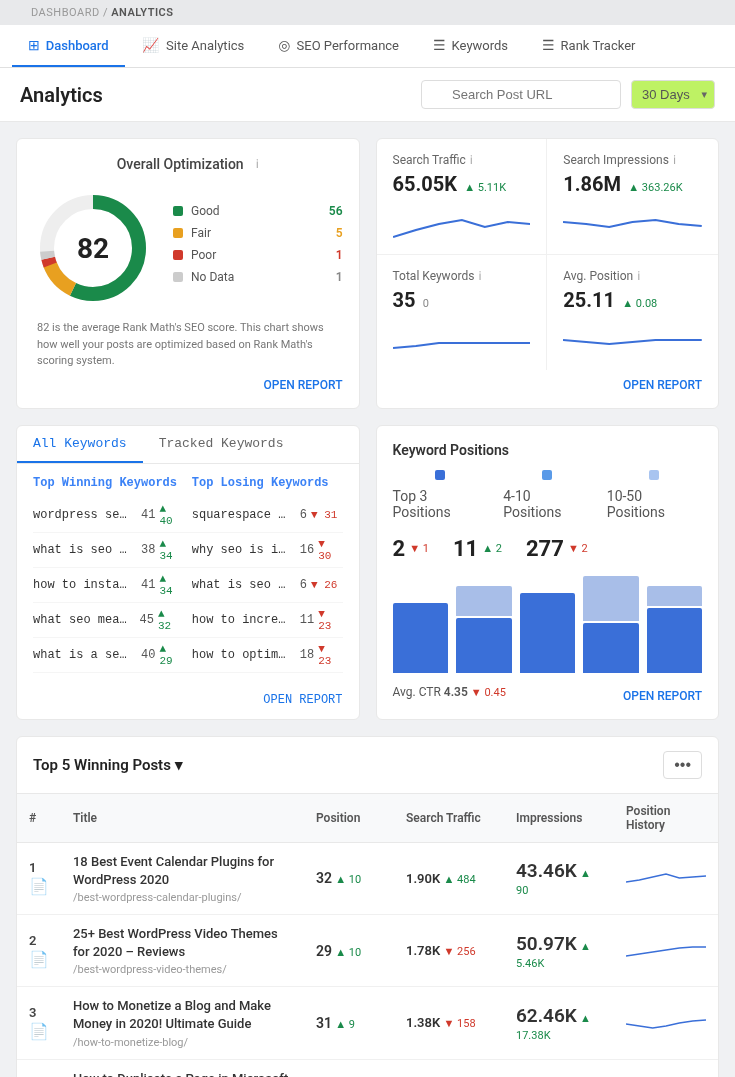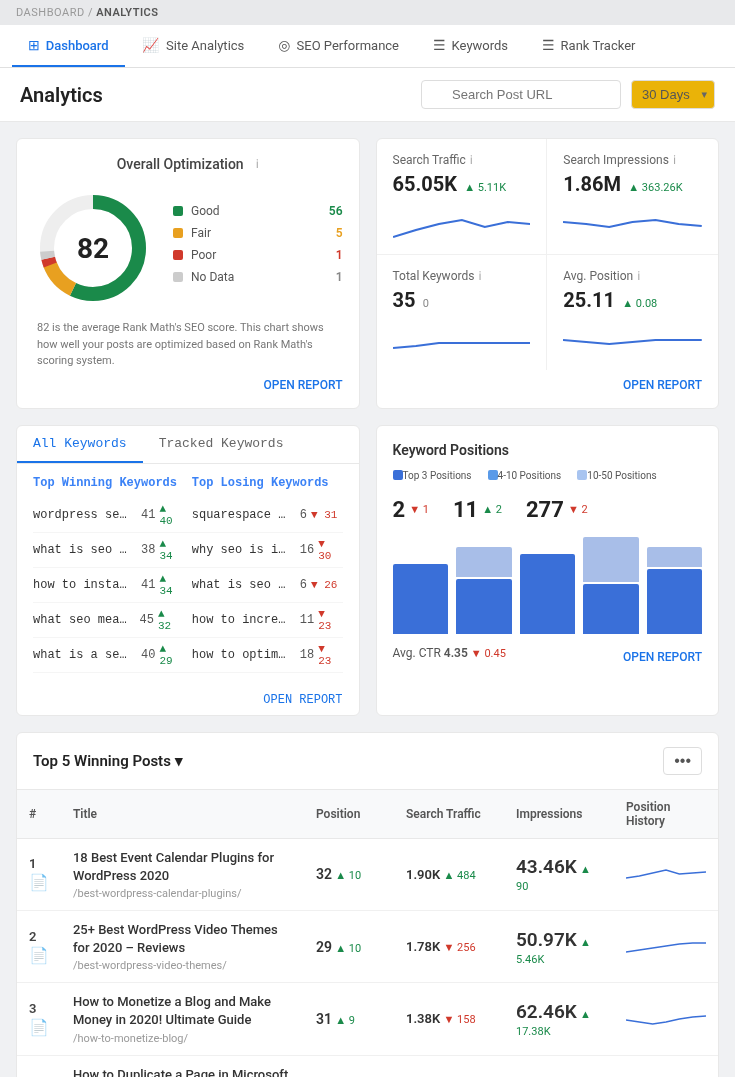--- a/index.html
+++ b/index.html
@@ -1,33 +1,33 @@
 <!DOCTYPE html>
 <html><head>
   <meta charset="utf-8">
   <style>
     * { box-sizing: border-box; margin: 0; padding: 0; }
     body { font-family: -apple-system, BlinkMacSystemFont, 'Segoe UI', Roboto, sans-serif; background: #f0f1f3; color: #333; font-size: 13px; }
 
-    .breadcrumb { background: #e8e9eb; padding: 6px 16px; font-size: 11px; color: #666; text-transform: uppercase; letter-spacing: 0.5px; }
+    .breadcrumb { background: #e8e9eb; padding: 6px 31px; font-size: 11px; color: #666; text-transform: uppercase; letter-spacing: 0.5px; }
     .breadcrumb span { color: #999; }
     .breadcrumb strong { color: #555; font-weight: 600; }
 
     .nav-tabs { background: #fff; border-bottom: 1px solid #e0e0e0; display: flex; align-items: center; padding: 0 12px; gap: 2px; }
     .nav-tab { padding: 12px 16px; font-size: 13px; cursor: pointer; border-bottom: 2px solid transparent; display: flex; align-items: center; gap: 6px; color: #555; white-space: nowrap; }
     .nav-tab.active { border-bottom-color: #1a73e8; color: #1a73e8; font-weight: 500; }
     .tab-icon { font-size: 14px; }
 
     .page-header { background: #fff; padding: 12px 20px; display: flex; align-items: center; justify-content: space-between; border-bottom: 1px solid #e8e8e8; }
     .page-title { font-size: 20px; font-weight: 600; color: #222; }
     .header-controls { display: flex; align-items: center; gap: 10px; }
     .search-box { border: 1px solid #ddd; border-radius: 4px; padding: 6px 10px 6px 30px; font-size: 13px; color: #555; background: #fff; position: relative; width: 200px; outline: none; }
     .search-wrapper { position: relative; display: flex; align-items: center; }
     .search-wrapper .search-icon { position: absolute; left: 8px; color: #999; font-size: 14px; pointer-events: none; }
-    .days-select { border: 1px solid #ddd; border-radius: 4px; padding: 6px 24px 6px 10px; font-size: 13px; color: #555; background: #eab308; appearance: none; cursor: pointer; }
+    .days-select { border: 1px solid #ddd; border-radius: 4px; padding: 6px 24px 6px 10px; font-size: 13px; color: #555; background: #bef264; appearance: none; cursor: pointer; }
     .days-wrapper { position: relative; display: flex; align-items: center; }
     .days-wrapper::after { content: '▾'; position: absolute; right: 8px; color: #666; pointer-events: none; font-size: 11px; }
 
     .main-content { padding: 16px; display: flex; flex-direction: column; gap: 16px; }
 
     .top-row { display: grid; grid-template-columns: 1fr 1fr; gap: 16px; }
 
     .card { background: #fff; border-radius: 6px; border: 1px solid #e8e8e8; padding: 16px; }
 
     
@@ -75,21 +75,21 @@
     .kw-num { color: #555; margin-left: 4px; }
     .kw-change { font-size: 11px; }
     .kw-change.up { color: #1a8a4a; }
     .kw-change.down { color: #d0392b; }
     .kw-open-report { text-align: right; padding: 8px 16px; color: #1a73e8; font-size: 12px; font-weight: 500; cursor: pointer; }
 
     
     .positions-card { background: #fff; border-radius: 6px; border: 1px solid #e8e8e8; padding: 16px; }
     .positions-title { font-size: 14px; font-weight: 600; color: #333; margin-bottom: 12px; }
     .positions-legend { display: flex; gap: 16px; margin-bottom: 16px; }
-    .pos-legend-item { display: flex; align-items: center; gap: 0; font-size: 10px; color: #555; }
+    .pos-legend-item { display: flex; align-items: center; gap: 8px; font-size: 14px; color: #555; flex-direction: column; }
     .pos-legend-dot { width: 10px; height: 10px; border-radius: 2px; }
     .positions-stats { display: flex; gap: 24px; margin-bottom: 12px; }
     .pos-stat { display: flex; align-items: center; gap: 4px; }
     .pos-stat-val { font-size: 22px; font-weight: 700; color: #222; }
     .pos-stat-change { font-size: 11px; }
     .pos-stat-change.up { color: #1a8a4a; }
     .pos-stat-change.down { color: #d0392b; }
     .bar-chart { display: flex; gap: 8px; align-items: flex-end; height: 100px; margin-bottom: 8px; }
     .bar-group { display: flex; flex-direction: column; align-items: center; gap: 2px; flex: 1; }
     .bar { width: 100%; border-radius: 2px 2px 0 0; }

